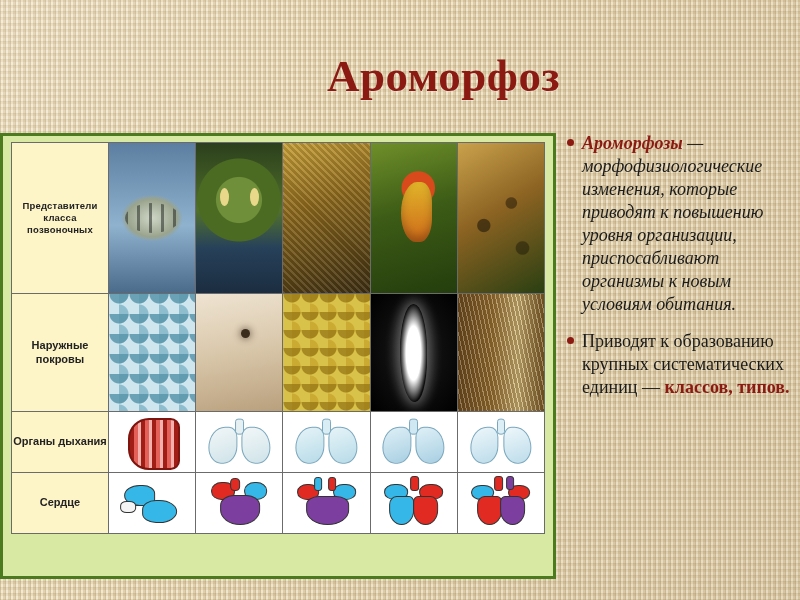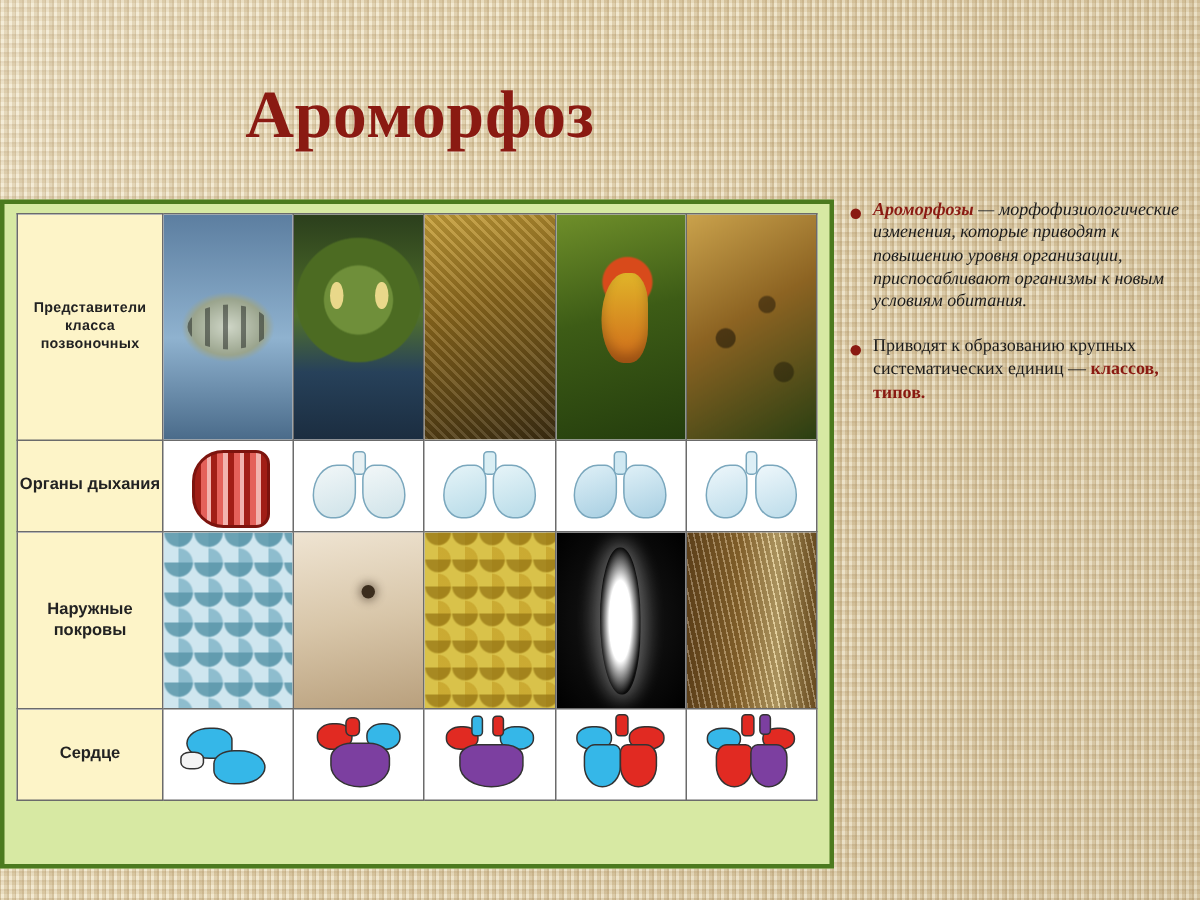--- a/index.html
+++ b/index.html
@@ -43,21 +43,21 @@
     background: linear-gradient(115deg, rgba(255,255,255,0.18), rgba(255,255,255,0.02) 35%, rgba(120,95,60,0.10));
     z-index: 1;
   }
 
   
   .title {
     position: absolute;
     top: 50px;
     left: 0;
     width: 560px;
-    text-align: center;
+    text-align: right;
     font-family: "Liberation Serif", serif;
     font-weight: bold;
     font-size: 45px;
     color: #8a1a12;
     letter-spacing: 0.5px;
     z-index: 5;
     text-shadow: 0 1px 0 rgba(255,255,255,0.35);
   }
 
   
@@ -257,21 +257,21 @@
     top: 132px;
     width: 228px;
     z-index: 5;
     font-family: "Liberation Serif", serif;
     color: #1b1b1b;
   }
   .bullet-block {
     position: relative;
     padding-left: 16px;
     margin-bottom: 14px;
-    font-size: 12px;
+    font-size: 18px;
     line-height: 1.28;
   }
   .bullet-block:before {
     content: "";
     position: absolute;
     left: 1px;
     top: 7px;
     width: 7px;
     height: 7px;
     border-radius: 50%;
@@ -324,20 +324,49 @@
             </div>
           </td>
       <td>
             <div class="cellimg">
               <div class="photo ph-mammal"></div>
             </div>
           </td>
     </tr>
 
     <tr>
+      <td class="row-label">Наружные покровы</td>
+      <td>
+            <div class="cellimg">
+              <div class="photo ph-scales"></div>
+            </div>
+          </td>
+      <td>
+            <div class="cellimg">
+              <div class="photo ph-skin"></div>
+            </div>
+          </td>
+      <td>
+            <div class="cellimg">
+              <div class="photo ph-reptscale"></div>
+            </div>
+          </td>
+      <td>
+            <div class="cellimg">
+              <div class="photo ph-feather"></div>
+            </div>
+          </td>
+      <td>
+            <div class="cellimg">
+              <div class="photo ph-fur"></div>
+            </div>
+          </td>
+    </tr>
+
+    <tr>
       <td class="row-label">Органы дыхания</td>
       <td class="organ-bg">
         <div class="cellimg">
               <div class="photo ph-gills"></div>
             </div>
       </td>
       <td class="organ-bg">
         <div class="cellimg">
               <div class="lungs l-amph">
           <div class="trachea hpart-none"></div>
@@ -366,49 +395,20 @@
       </td>
       <td class="organ-bg">
         <div class="cellimg">
               <div class="lungs l-mam">
           <div class="trachea"></div>
                 <div class="lung-l"></div>
                 <div class="lung-r"></div>
         </div>
             </div>
       </td>
-    </tr>
-
-    <tr>
-      <td class="row-label">Наружные покровы</td>
-      <td>
-            <div class="cellimg">
-              <div class="photo ph-scales"></div>
-            </div>
-          </td>
-      <td>
-            <div class="cellimg">
-              <div class="photo ph-skin"></div>
-            </div>
-          </td>
-      <td>
-            <div class="cellimg">
-              <div class="photo ph-reptscale"></div>
-            </div>
-          </td>
-      <td>
-            <div class="cellimg">
-              <div class="photo ph-feather"></div>
-            </div>
-          </td>
-      <td>
-            <div class="cellimg">
-              <div class="photo ph-fur"></div>
-            </div>
-          </td>
     </tr>
 
     <tr>
       <td class="row-label">Сердце</td>
 
       <td class="organ-bg">
         <div class="cellimg">
               <div class="heart">
           <div class="hpart h-blue" style="left:6%;top:12%;width:46%;height:40%;border-radius:50% 40% 30% 50%;"></div>
           <div class="hpart h-blue" style="left:34%;top:44%;width:52%;height:44%;border-radius:40% 50% 50% 40%;"></div>

